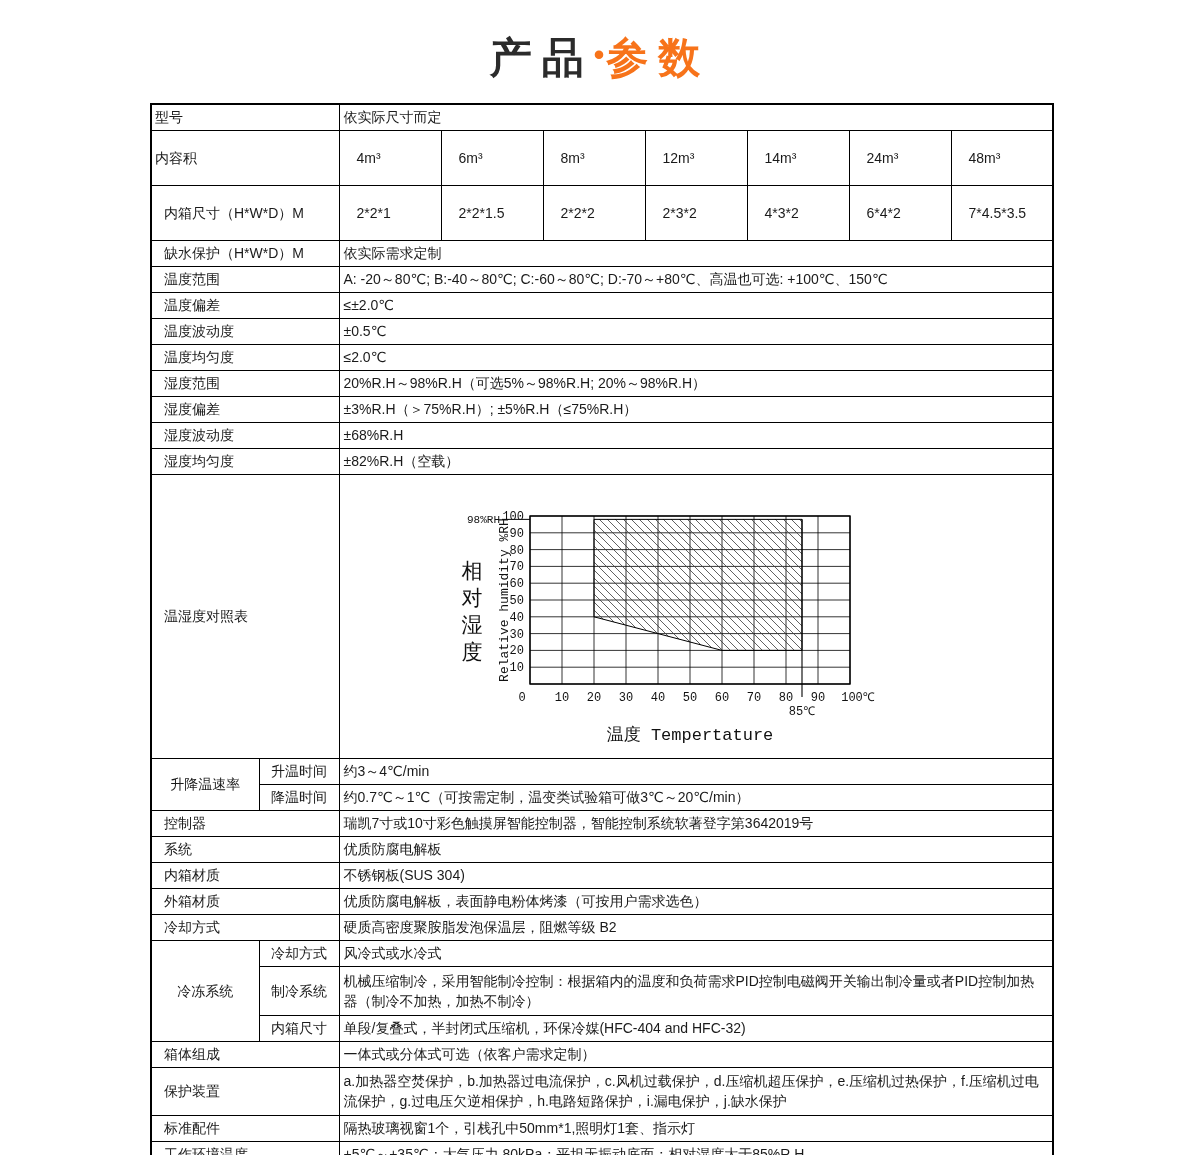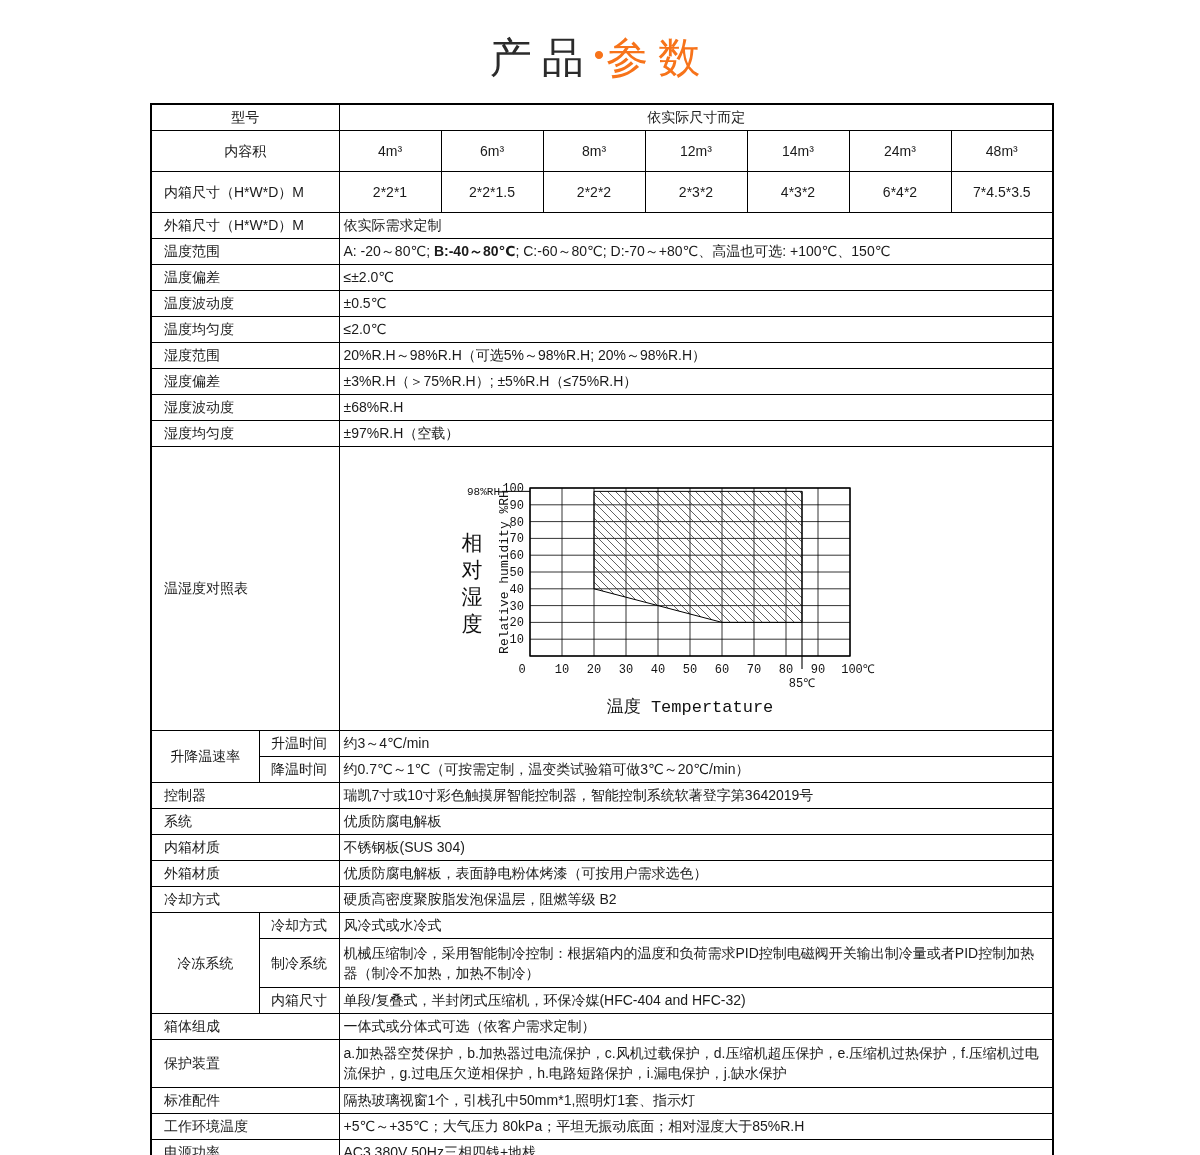--- a/index.html
+++ b/index.html
@@ -1,30 +1,30 @@
 <!DOCTYPE html>
 <html><head>
 <meta charset="utf-8">
 <style>
   *{box-sizing:border-box}
   html,body{margin:0;padding:0}
   body{width:1200px;height:1155px;background:#ffffff;position:relative;
        font-family:"Liberation Sans","DejaVu Sans",sans-serif;color:#1a1a1a}
   .page-title{position:absolute;top:30px;left:0;width:100%;text-align:center;
-       font-size:42px;font-weight:normal;color:#2b2b2b;letter-spacing:10px}
+       font-size:42px;font-weight:bold;color:#2b2b2b;letter-spacing:10px}
   .page-title .dot{font-size:30px;vertical-align:7px;letter-spacing:2px}
   table.spec{position:absolute;left:150px;top:103px;width:902px;
        border-collapse:collapse;table-layout:fixed;border:2px solid #000;
        font-size:14px}
   .spec td{border:1px solid #000;height:26px;vertical-align:middle;
        padding:2px 6px 2px 12px;line-height:20px;overflow:hidden}
-  .spec td.center{text-align:center;padding:2px 3px}
+  .spec td.center{text-align:left;padding:2px 3px}
   .spec td.cell-group,.spec td.cell-sub{text-align:center;padding:2px 2px}
   .spec td.cell-value{padding-left:4px}
-  .spec td.cell-data{text-align:center;padding:10px}
+  .spec td.cell-data{padding:17px}
   .spec td.chart-cell{padding:0}
   .chart-cell svg{display:block;margin:22px 0 0 118px}
   svg text{font-family:"Liberation Mono","DejaVu Sans Mono",monospace;fill:#111}
 </style>
 </head>
 <body>
 
 <div class="page-title">
   <span>产品</span><span class="dot" style="color: rgb(247, 115, 26);">•</span><span style="color: rgb(247, 115, 26);">参数</span>
 </div>
@@ -60,26 +60,26 @@
         <td class="cell-label" colspan="2">内箱尺寸（H*W*D）M</td>
         <td class="cell-data">2*2*1</td>
         <td class="cell-data">2*2*1.5</td>
         <td class="cell-data">2*2*2</td>
         <td class="cell-data">2*3*2</td>
         <td class="cell-data">4*3*2</td>
         <td class="cell-data">6*4*2</td>
         <td class="cell-data">7*4.5*3.5</td>
       </tr>
       <tr>
-        <td class="cell-label" colspan="2">外箱尺寸（H*W*D）M</td>
+        <td class="cell-label" colspan="2">缺水保护（H*W*D）M</td>
         <td class="cell-value" colspan="7">依实际需求定制</td>
       </tr>
       <tr>
         <td class="cell-label" colspan="2">温度范围</td>
-        <td class="cell-value" colspan="7"><span>A: -20～80℃; </span><span style="font-weight: bold;">B:-40～80℃</span><span>; C:-60～80℃; D:-70～+80℃、高温也可选: +100℃、150℃</span></td>
+        <td class="cell-value" colspan="7"><span>A: -20～80℃; </span><span style="font-weight: normal;">B:-40～80℃</span><span>; C:-60～80℃; D:-70～+80℃、高温也可选: +100℃、150℃</span></td>
       </tr>
       <tr>
         <td class="cell-label" colspan="2">温度偏差</td>
         <td class="cell-value" colspan="7">≤±2.0℃</td>
       </tr>
       <tr>
         <td class="cell-label" colspan="2">温度波动度</td>
         <td class="cell-value" colspan="7">±0.5℃</td>
       </tr>
       <tr>
@@ -93,21 +93,21 @@
       <tr>
         <td class="cell-label" colspan="2">湿度偏差</td>
         <td class="cell-value" colspan="7">±3%R.H（＞75%R.H）; ±5%R.H（≤75%R.H）</td>
       </tr>
       <tr>
         <td class="cell-label" colspan="2">湿度波动度</td>
         <td class="cell-value" colspan="7">±68%R.H</td>
       </tr>
       <tr>
         <td class="cell-label" colspan="2">湿度均匀度</td>
-        <td class="cell-value" colspan="7">±97%R.H（空载）</td>
+        <td class="cell-value" colspan="7">±82%R.H（空载）</td>
       </tr>
       <tr style="height: 284px;">
         <td class="cell-label" colspan="2">温湿度对照表</td>
         <td class="chart-cell" colspan="7">
           <svg width="430" height="242">
             <defs>
               <pattern id="hatch" width="8" height="8" patternUnits="userSpaceOnUse">
                 <path d="M-2,-2 L10,10 M-2,6 L2,10 M6,-2 L10,2" stroke="#3a3a3a" stroke-width="0.8"></path>
               </pattern>
             </defs>

